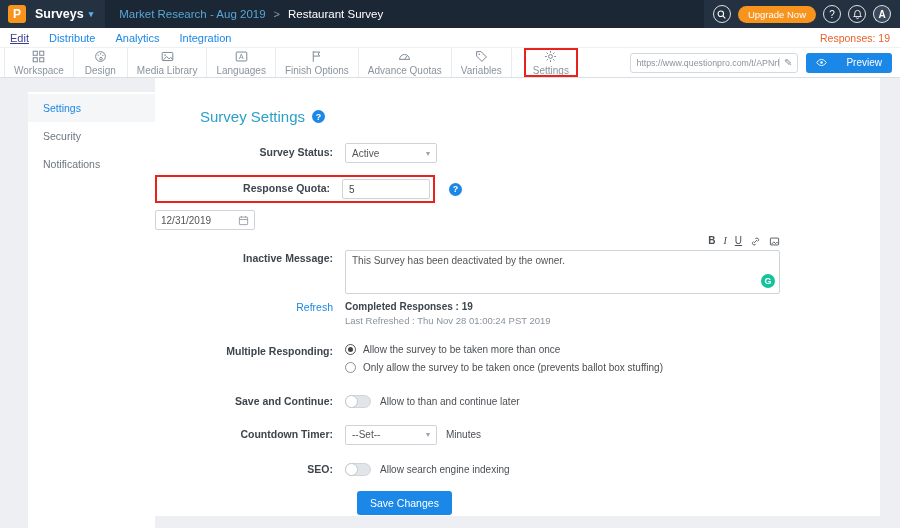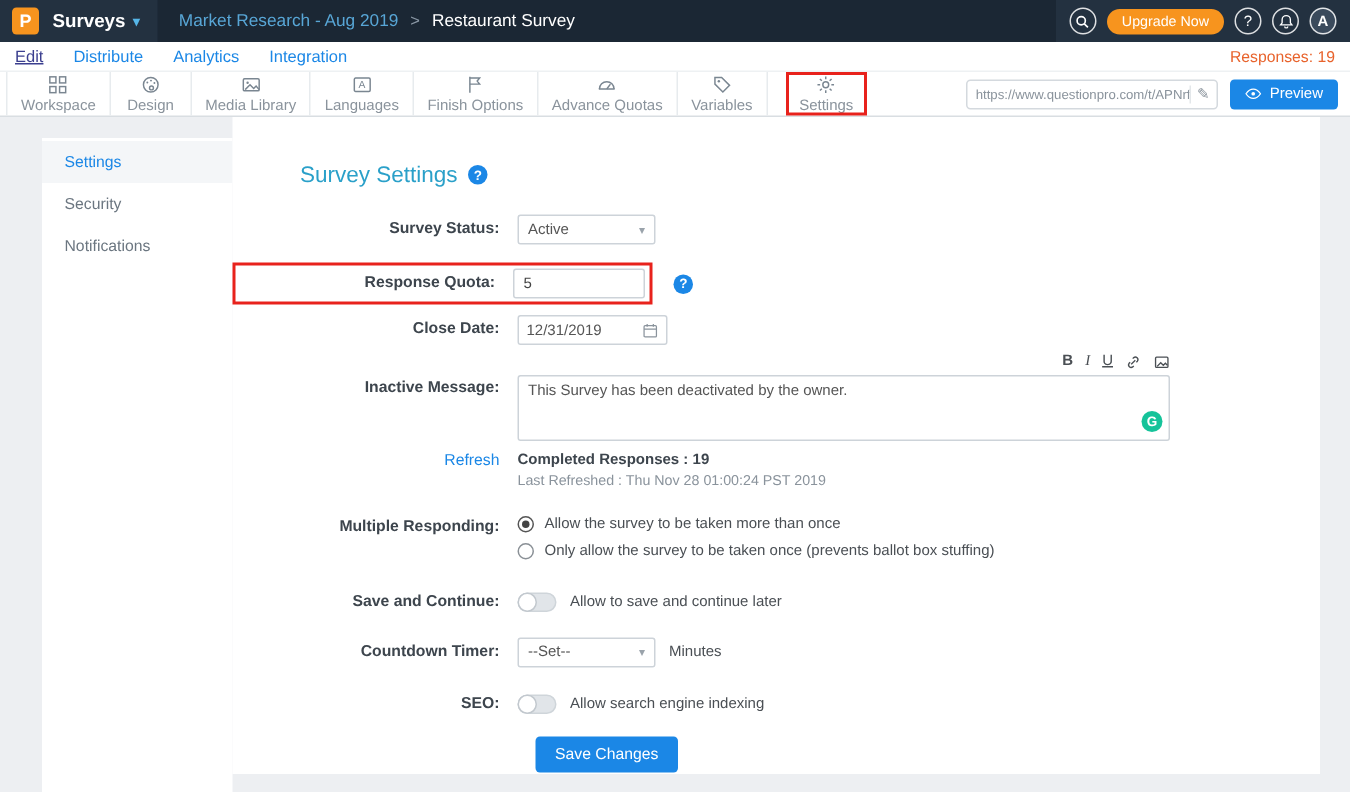--- a/index.html
+++ b/index.html
@@ -31,21 +31,21 @@
   .toolbar { position:absolute; top:48px; left:0; width:900px; height:30px; background:#fff; border-bottom:1px solid #d9dee2; display:flex; align-items:stretch; }
   .tb-item { display:flex; flex-direction:column; align-items:center; justify-content:center; padding:2px 9px; border-right:1px solid #e7ebee; min-width:54px; cursor:pointer; }
   .tb-item:first-child { border-left:1px solid #e7ebee; margin-left:4px; }
   .tb-icon { height:14px; display:flex; align-items:center; justify-content:center; color:#7a8691; }
   .tb-label { font-size:10px; color:#8a939c; margin-top:2px; white-space:nowrap; }
   .tb-item.settings { border-right:none; border-left:none; margin-left:12px; outline:2px solid #e8221c; outline-offset:-2px; }
   .tb-right { margin-left:auto; display:flex; align-items:center; gap:8px; padding-right:8px; }
   .url-field { width:168px; height:20px; border:1px solid #d4d9de; border-radius:3px; display:flex; align-items:center; font-size:8.8px; color:#8a939c; padding:0 5px; background:#fff; }
   .url-text { flex:1; overflow:hidden; white-space:nowrap; }
   .pencil { color:#8a939c; font-size:10px; border-left:1px solid #e3e7ea; padding-left:4px; cursor:pointer; }
-  .preview-btn { background:#1b87e6; border:none; color:#fff; font-size:10px; font-family:inherit; height:20px; border-radius:3px; display:flex; align-items:center; gap:5px; padding:0 10px; cursor:pointer; }
+  .preview-btn { background:#1b87e6; border:none; color:#fff; font-size:10px; font-family:inherit; height:20px; border-radius:3px; display:flex; align-items:center; gap:19px; padding:0 10px; cursor:pointer; }
 
   
   .content { position:absolute; top:78px; left:0; width:900px; height:450px; background:#edeff2; }
   .sidebar { position:absolute; left:28px; top:14px; width:127px; height:436px; background:#fff; padding-top:2px; }
   .side-item { font-size:10.5px; color:#6b7680; padding:8px 15px; cursor:pointer; }
   .side-item.active { color:#1b87e6; background:#f4f6f8; }
   .panel { position:absolute; left:155px; top:0; width:725px; height:438px; background:#fff; }
 
   .panel-title-row { margin:30px 0 16px 45px; display:flex; align-items:center; gap:7px; }
   .panel-title { font-size:15px; color:#2aa0c9; font-weight:normal; }
@@ -257,21 +257,20 @@
 
       <div class="form-row" style="margin-top:12px;">
         <div class="quota-box">
           <span class="row-label">Response Quota:</span>
           <input class="text-input" type="text" value="5" style="">
         </div>
         <span class="help-circle" style="margin-left:14px;">?</span>
       </div>
 
       <div class="form-row" style="margin-top:7px;">
-        <span class="row-label">Close Date:</span>
         <div class="date-field">
           <span>12/31/2019</span>
           <svg class="ic" width="11" height="11" viewBox="0 0 16 16" fill="none" stroke="#8a939c" stroke-width="1.2">
               <rect x="2" y="3" width="12" height="11" rx="1"></rect>
               <line x1="2" y1="6.5" x2="14" y2="6.5"></line>
               <line x1="5" y1="1.5" x2="5" y2="4"></line>
               <line x1="11" y1="1.5" x2="11" y2="4"></line>
             </svg>
         </div>
       </div>
@@ -324,21 +323,21 @@
             <span>Only allow the survey to be taken once (prevents ballot box stuffing)</span>
           </div>
         </div>
       </div>
 
       <div class="form-row" style="margin-top:22px;">
         <span class="row-label">Save and Continue:</span>
         <span class="toggle">
             <span class="knob"></span>
           </span>
-        <span class="toggle-text">Allow to save and continue later</span>
+        <span class="toggle-text">Allow to than and continue later</span>
       </div>
 
       <div class="form-row" style="margin-top:16px;">
         <span class="row-label">Countdown Timer:</span>
         <div class="select">
           <span>--Set--</span>
           <span class="caret">▾</span>
         </div>
         <span class="toggle-text">Minutes</span>
       </div>

